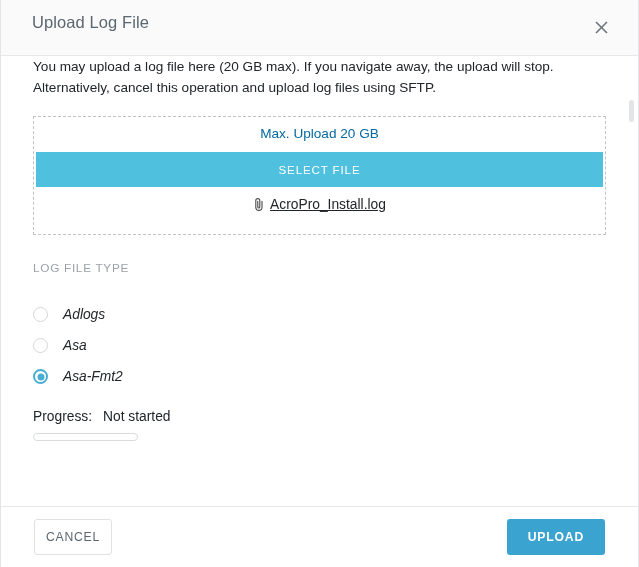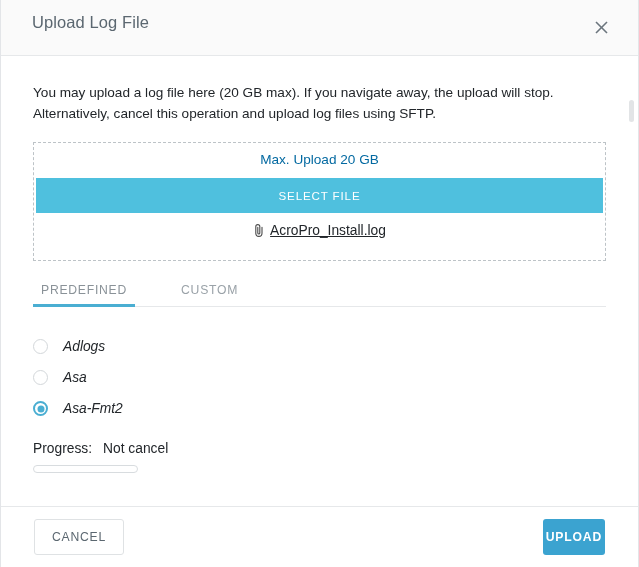--- a/index.html
+++ b/index.html
@@ -61,21 +61,20 @@
   
   .dialog-body {
     position: relative;
     flex: 1;
     overflow: hidden;
     padding: 0 32px;
     box-sizing: border-box;
   }
 
   .intro {
-    margin-top: 26px;
     font-size: 13.6px;
     line-height: 21px;
     color: #22262a;
   }
   .intro div { white-space: nowrap; }
 
   
   .dropzone {
     margin-top: 18px;
     border: 1px dashed #bdc3c7;
@@ -245,33 +244,33 @@
     background: #ffffff;
   }
   .btn-cancel {
     background: #ffffff;
     border: 1px solid #dfe2e4;
     border-radius: 3px;
     color: #5b6770;
     font-family: "Liberation Sans", sans-serif;
     font-size: 12.2px;
     letter-spacing: 0.75px;
-    padding: 10px 17px;
+    padding: 10px 11px;
     cursor: pointer;
   }
   .btn-upload {
     background: #3ba3d0;
     border: none;
     border-radius: 3px;
     color: #ffffff;
     font-family: "Liberation Sans", sans-serif;
     font-size: 12.2px;
     font-weight: bold;
     letter-spacing: 0.8px;
-    padding: 11px 3px;
+    padding: 11px 21px;
     cursor: pointer;
   }
 </style>
 </head>
 <body>
 
 <div class="dialog">
 
   <div class="dialog-header">
     <div class="dialog-title">Upload Log File</div>
@@ -296,45 +295,41 @@
       <div class="file-row">
         <span class="clip-icon">
           <svg width="13" height="15" viewBox="0 0 13 15">
             <path d="M9 4.2v6.1a3.1 3.1 0 0 1-6.2 0V3.6a2 2 0 0 1 4 0v6.4a1 1 0 0 1-2 0V4.4" fill="none" stroke="#4a4a4a" stroke-width="1.1" stroke-linecap="round"></path>
           </svg>
         </span>
         <span>AcroPro_Install.log</span>
       </div>
     </div>
 
-
-    <div class="tabs">
-      <div class="tab active">PREDEFINED</div>
-      <div class="tab-spacer"></div>
-      <div class="tab">CUSTOM</div>
-    </div>
+    <div class="section-label">LOG FILE TYPE</div>
+
 
     <div class="radio-list">
       <div class="radio-row">
         <span class="radio-mark"></span>
         <span class="radio-label">Adlogs</span>
       </div>
       <div class="radio-row">
         <span class="radio-mark"></span>
         <span class="radio-label">Asa</span>
       </div>
       <div class="radio-row selected">
         <span class="radio-mark"></span>
         <span class="radio-label">Asa-Fmt2</span>
       </div>
     </div>
 
     <div class="progress-row">
       <span class="progress-label">Progress:</span>
-      <span class="progress-status">Not cancel</span>
+      <span class="progress-status">Not started</span>
     </div>
     <div class="progress-track">
       <div class="progress-fill" style="width: 0%;"></div>
     </div>
 
     <div class="scrollbar-track">
       <div class="scrollbar-thumb"></div>
     </div>
   </div>
 

